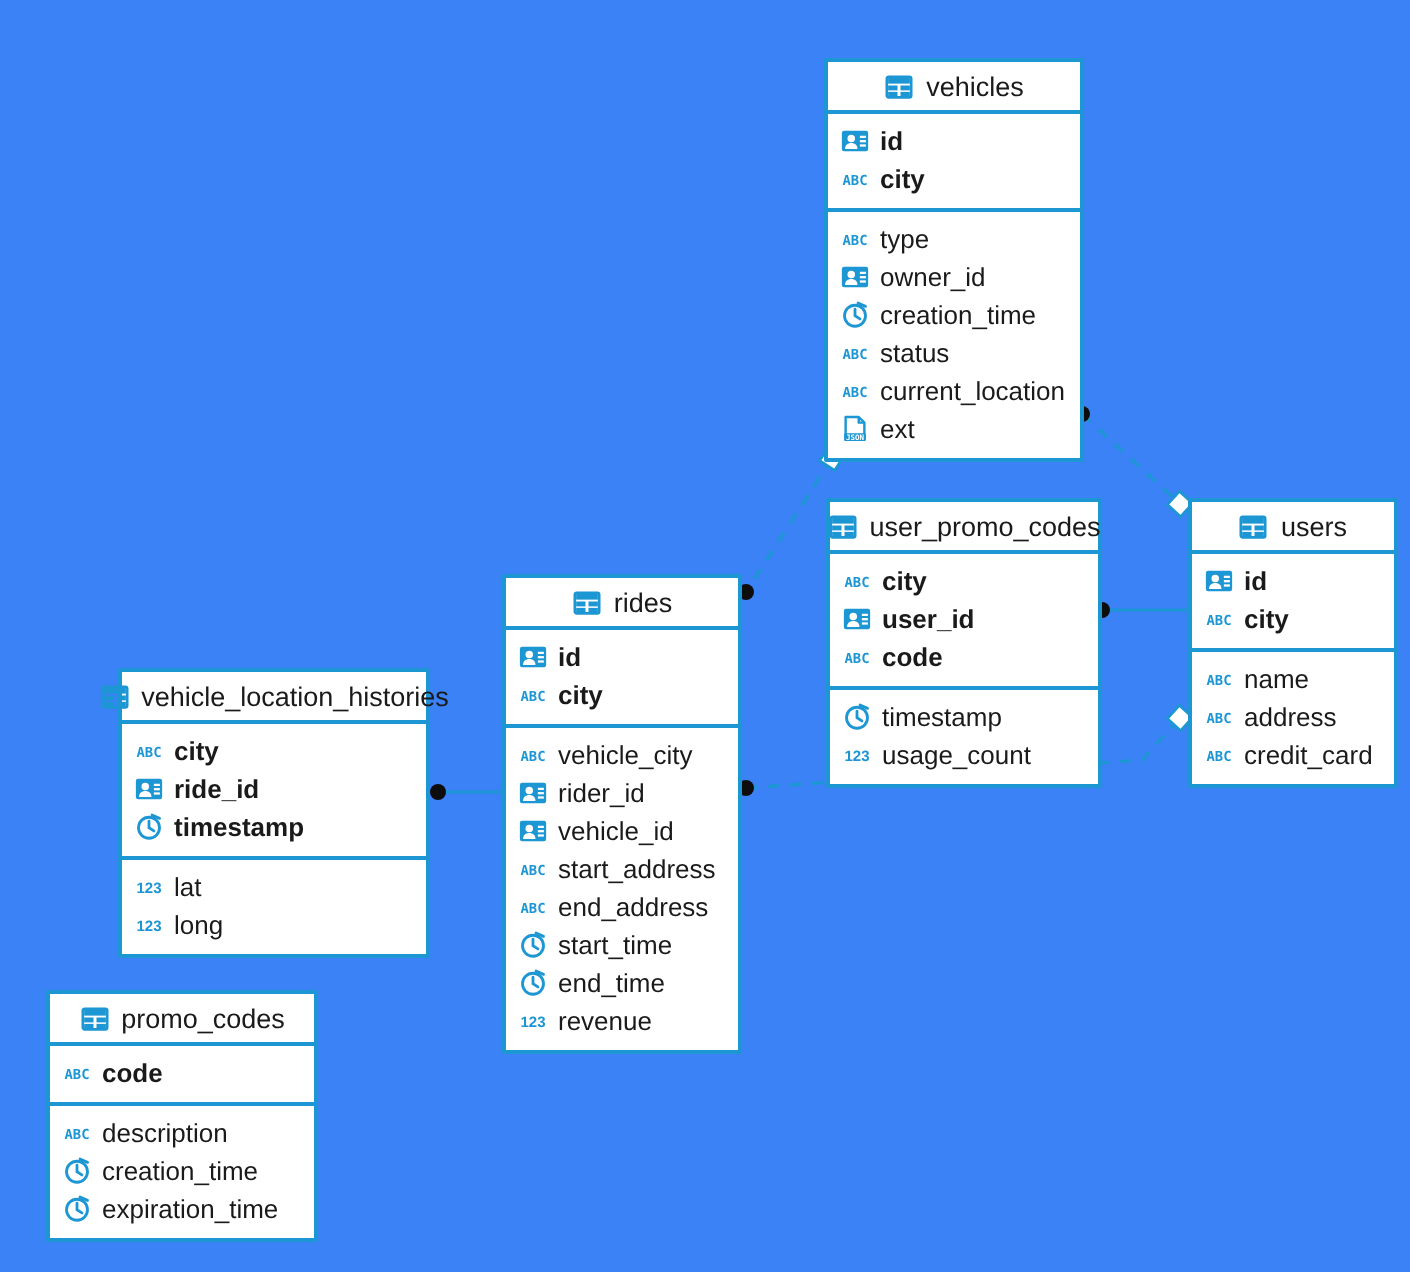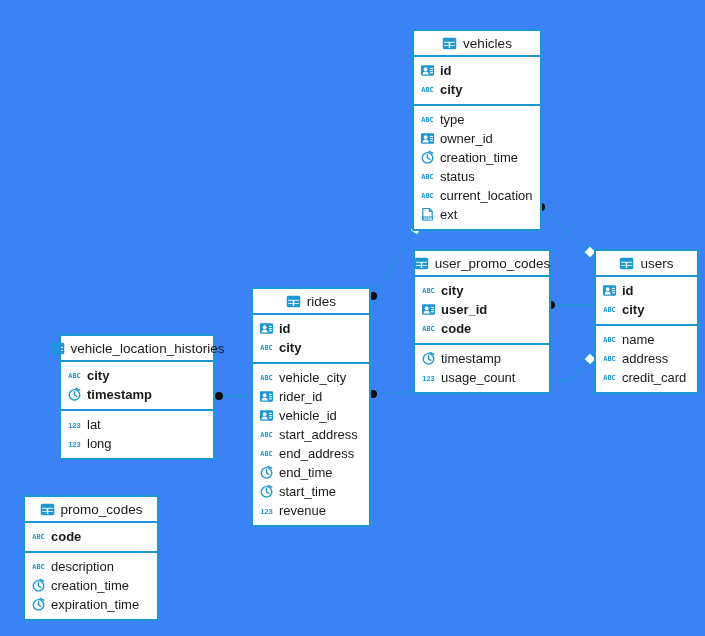--- a/index.html
+++ b/index.html
@@ -426,31 +426,31 @@
             <span class="fname">end_address</span>
           </div>
           <div class="field">
             <span>
               <svg viewBox="0 0 16 16" class="icon">
                 <circle cx="8" cy="8.4" r="5.6" fill="none" stroke="#1d96d4" stroke-width="1.5"></circle>
                 <path d="M8 4.9 L8 8.4 L10.6 10.1" fill="none" stroke="#1d96d4" stroke-width="1.5" stroke-linecap="round"></path>
                 <path d="M9.6 1.6 L13.6 3.4" fill="none" stroke="#1d96d4" stroke-width="1.5" stroke-linecap="round"></path>
               </svg>
             </span>
+            <span class="fname">start_time</span>
+          </div>
+          <div class="field">
+            <span>
+              <svg viewBox="0 0 16 16" class="icon">
+                <circle cx="8" cy="8.4" r="5.6" fill="none" stroke="#1d96d4" stroke-width="1.5"></circle>
+                <path d="M8 4.9 L8 8.4 L10.6 10.1" fill="none" stroke="#1d96d4" stroke-width="1.5" stroke-linecap="round"></path>
+                <path d="M9.6 1.6 L13.6 3.4" fill="none" stroke="#1d96d4" stroke-width="1.5" stroke-linecap="round"></path>
+              </svg>
+            </span>
             <span class="fname">end_time</span>
-          </div>
-          <div class="field">
-            <span>
-              <svg viewBox="0 0 16 16" class="icon">
-                <circle cx="8" cy="8.4" r="5.6" fill="none" stroke="#1d96d4" stroke-width="1.5"></circle>
-                <path d="M8 4.9 L8 8.4 L10.6 10.1" fill="none" stroke="#1d96d4" stroke-width="1.5" stroke-linecap="round"></path>
-                <path d="M9.6 1.6 L13.6 3.4" fill="none" stroke="#1d96d4" stroke-width="1.5" stroke-linecap="round"></path>
-              </svg>
-            </span>
-            <span class="fname">start_time</span>
           </div>
           <div class="field">
             <span>
               <svg viewBox="0 0 16 16" class="icon">
                 <text x="8" y="11.4" text-anchor="middle" font-family="Liberation Sans, sans-serif" font-size="8" font-weight="bold" fill="#1d96d4">123</text>
               </svg>
             </span>
             <span class="fname">revenue</span>
           </div>
         </div>
@@ -474,20 +474,33 @@
             <span>
               <svg viewBox="0 0 16 16" class="icon">
                 <text x="8" y="11" text-anchor="middle" font-family="DejaVu Sans Mono, monospace" font-size="7.4" font-weight="bold" fill="#1d96d4">ABC</text>
               </svg>
             </span>
             <span class="fname">city</span>
           </div>
           <div class="field pk">
             <span>
               <svg viewBox="0 0 16 16" class="icon">
+                <rect x="1" y="2.5" width="14" height="11" rx="1.2" fill="#1d96d4"></rect>
+                <circle cx="6" cy="6.6" r="2" fill="#ffffff"></circle>
+                <path d="M2.7 12.2c0-2 1.5-3.1 3.3-3.1s3.3 1.1 3.3 3.1z" fill="#ffffff"></path>
+                <rect x="10.6" y="5.2" width="3.2" height="1.2" fill="#ffffff"></rect>
+                <rect x="10.6" y="7.5" width="3.2" height="1.2" fill="#ffffff"></rect>
+                <rect x="10.6" y="9.8" width="3.2" height="1.2" fill="#ffffff"></rect>
+              </svg>
+            </span>
+            <span class="fname">ride_id</span>
+          </div>
+          <div class="field pk">
+            <span>
+              <svg viewBox="0 0 16 16" class="icon">
                 <circle cx="8" cy="8.4" r="5.6" fill="none" stroke="#1d96d4" stroke-width="1.5"></circle>
                 <path d="M8 4.9 L8 8.4 L10.6 10.1" fill="none" stroke="#1d96d4" stroke-width="1.5" stroke-linecap="round"></path>
                 <path d="M9.6 1.6 L13.6 3.4" fill="none" stroke="#1d96d4" stroke-width="1.5" stroke-linecap="round"></path>
               </svg>
             </span>
             <span class="fname">timestamp</span>
           </div>
         </div>
         <div class="field-group">
           <div class="field">

